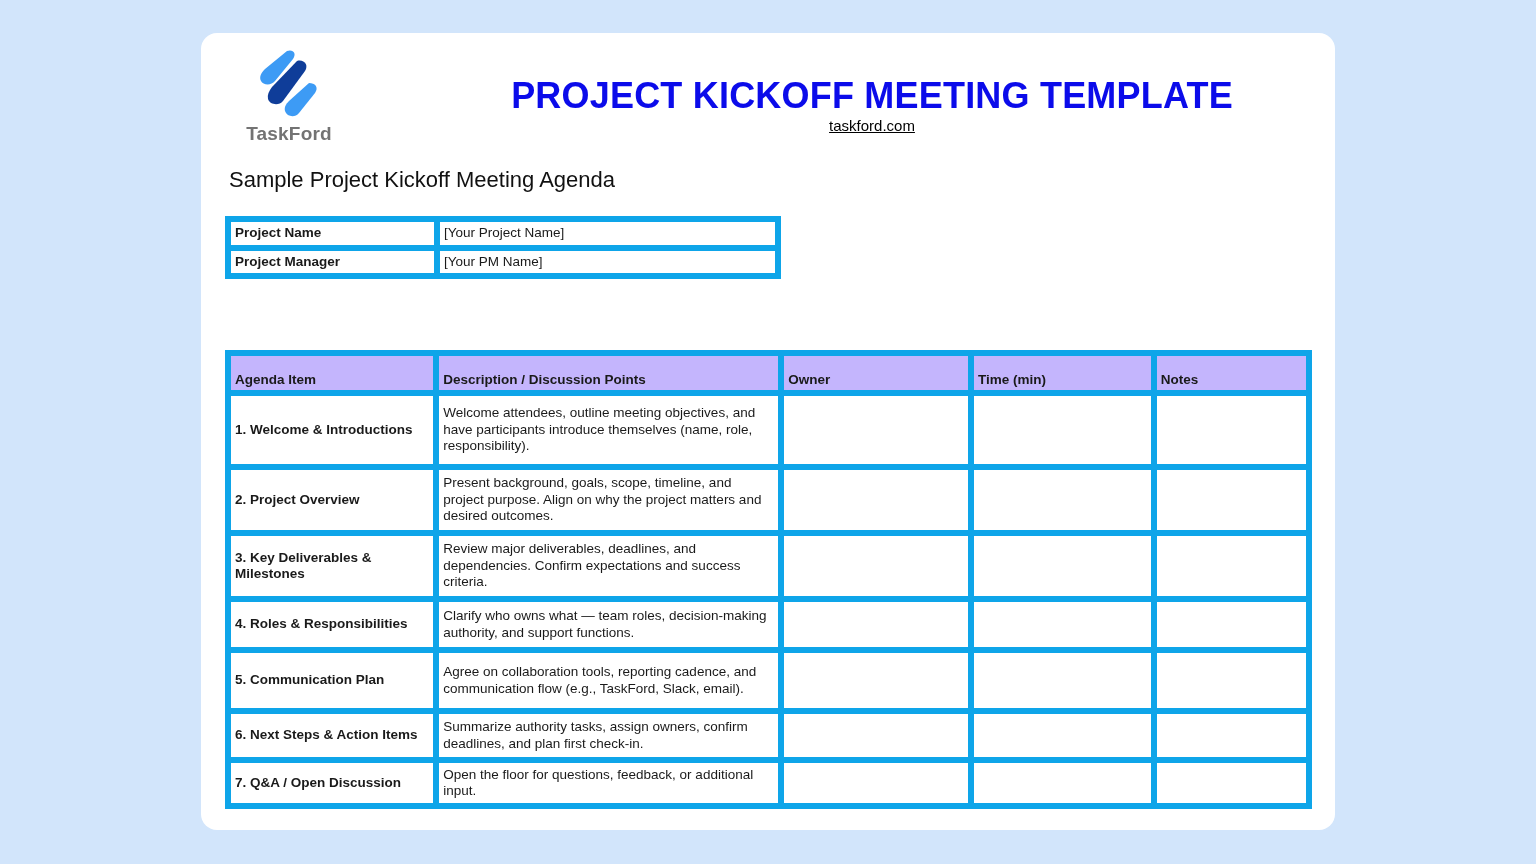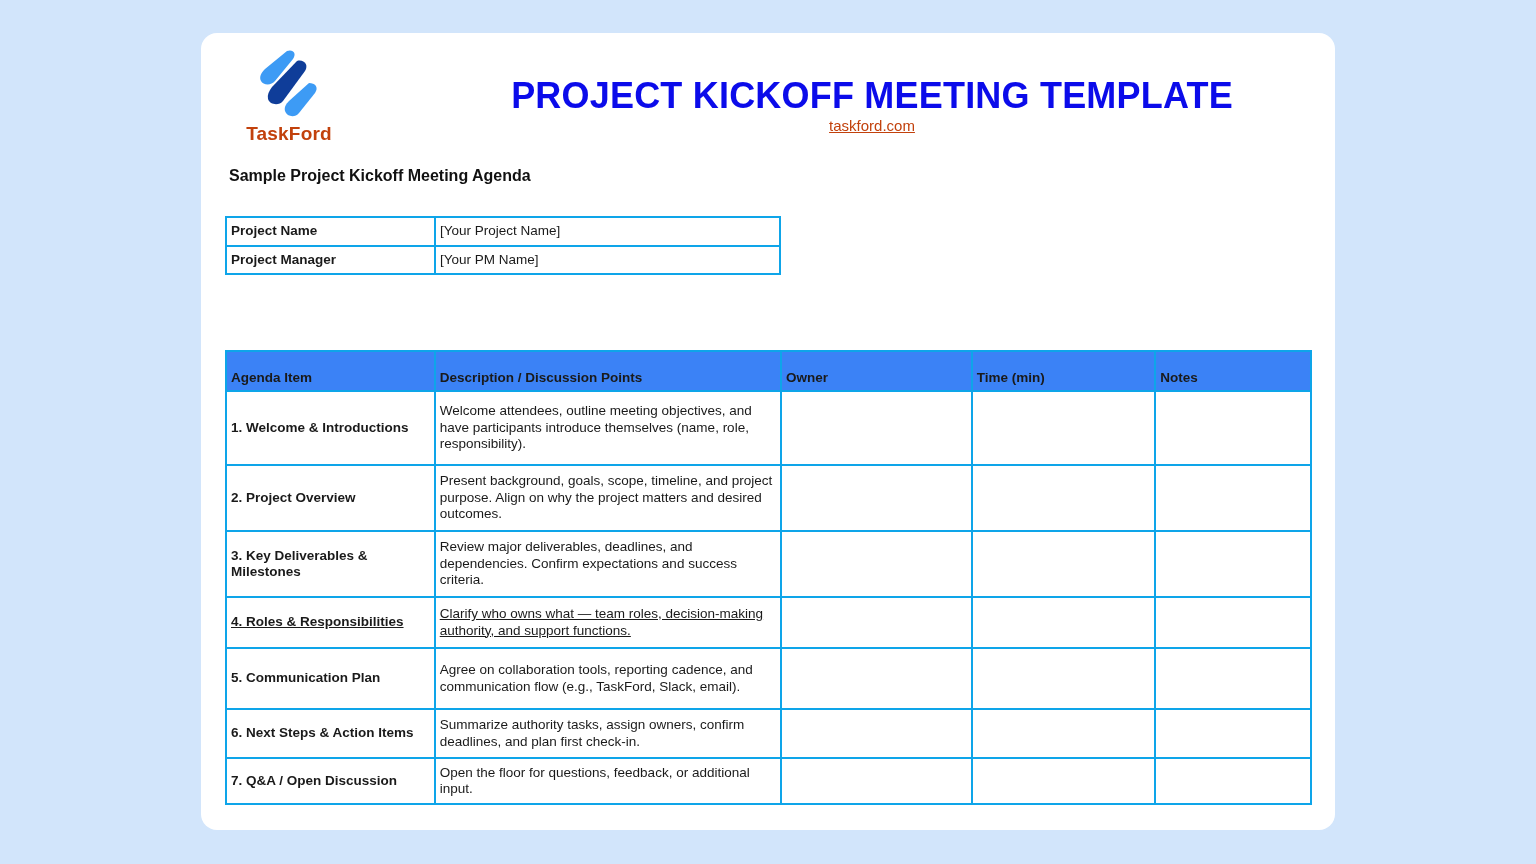--- a/index.html
+++ b/index.html
@@ -1,32 +1,32 @@
 <!DOCTYPE html>
 <html><head>
 <meta charset="utf-8">
 <style>
   * { box-sizing: border-box; margin: 0; padding: 0; }
   html, body { width: 1536px; height: 864px; overflow: hidden; }
   body { background: #d2e5fb; font-family: "Liberation Sans", "DejaVu Sans", sans-serif; color: #1a1a1a; position: relative; }
   .card { position: absolute; left: 201px; top: 33px; width: 1134px; height: 797px; background: #ffffff; border-radius: 16px; }
   .logo { position: absolute; left: 40px; top: 14px; width: 96px; text-align: center; }
   .logo svg { display: block; margin: 0 auto; }
-  .logo-text { font-size: 19px; font-weight: bold; color: #c2410c; margin-top: 4px; letter-spacing: 0.2px; }
+  .logo-text { font-size: 19px; font-weight: bold; color: #737373; margin-top: 4px; letter-spacing: 0.2px; }
   .title { position: absolute; left: 300px; top: 42px; width: 742px; text-align: center; font-size: 36px; font-weight: bold; color: #0b0bea; letter-spacing: 0.2px; }
   .site-link { position: absolute; left: 300px; top: 84px; width: 742px; text-align: center; font-size: 15px; }
-  .site-link a { color: #c2410c; text-decoration: underline; }
-  .subtitle { position: absolute; left: 28px; top: 134px; font-size: 16px; font-weight: bold; color: #111; }
+  .site-link a { color: #000000; text-decoration: underline; }
+  .subtitle { position: absolute; left: 28px; top: 134px; font-size: 22px; font-weight: normal; color: #111; }
   table { border-collapse: collapse; position: absolute; font-size: 13.5px; }
-  td, th { border: 2px solid #0ea5e9; vertical-align: middle; text-align: left; padding: 0 4px; line-height: 16.5px; }
+  td, th { border: 6px solid #0ea5e9; vertical-align: middle; text-align: left; padding: 0 4px; line-height: 16.5px; }
   .info { left: 24px; top: 183px; width: 556px; }
   .info td { height: 28.5px; }
   .info td.k { width: 209px; font-weight: bold; }
   .agenda { left: 24px; top: 317px; width: 1087px; }
-  .agenda th { background: #3b82f6; font-weight: bold; height: 40px; padding-top: 14px; vertical-align: middle; }
+  .agenda th { background: #c4b5fd; font-weight: bold; height: 40px; padding-top: 14px; vertical-align: middle; }
   .agenda td.item { font-weight: bold; }
   .c1 { width: 209px; } .c2 { width: 347px; } .c3 { width: 191px; } .c4 { width: 184px; } .c5 { width: 156px; }
 </style>
 </head>
 <body>
 
 <div class="card">
   <div class="logo">
     <svg width="64" height="72" viewBox="0 0 64 72">
       <path d="M30 4 C36 2 40 6 36 12 L18 34 C14 39 6 38 4 34 C2 30 4 26 8 22 Z" fill="#3d9bf5"></path>
@@ -81,21 +81,21 @@
           <td></td>
           <td></td>
         </tr>
         <tr style="height: 66px;">
           <td class="item">3. Key Deliverables &amp; Milestones</td>
           <td>Review major deliverables, deadlines, and dependencies. Confirm expectations and success criteria.</td>
           <td></td>
           <td></td>
           <td></td>
         </tr>
-        <tr style="height: 51px; text-decoration: underline;">
+        <tr style="height: 51px;">
           <td class="item">4. Roles &amp; Responsibilities</td>
           <td>Clarify who owns what — team roles, decision-making authority, and support functions.</td>
           <td></td>
           <td></td>
           <td></td>
         </tr>
         <tr style="height: 61px;">
           <td class="item">5. Communication Plan</td>
           <td>Agree on collaboration tools, reporting cadence, and communication flow (e.g., TaskFord, Slack, email).</td>
           <td></td>

